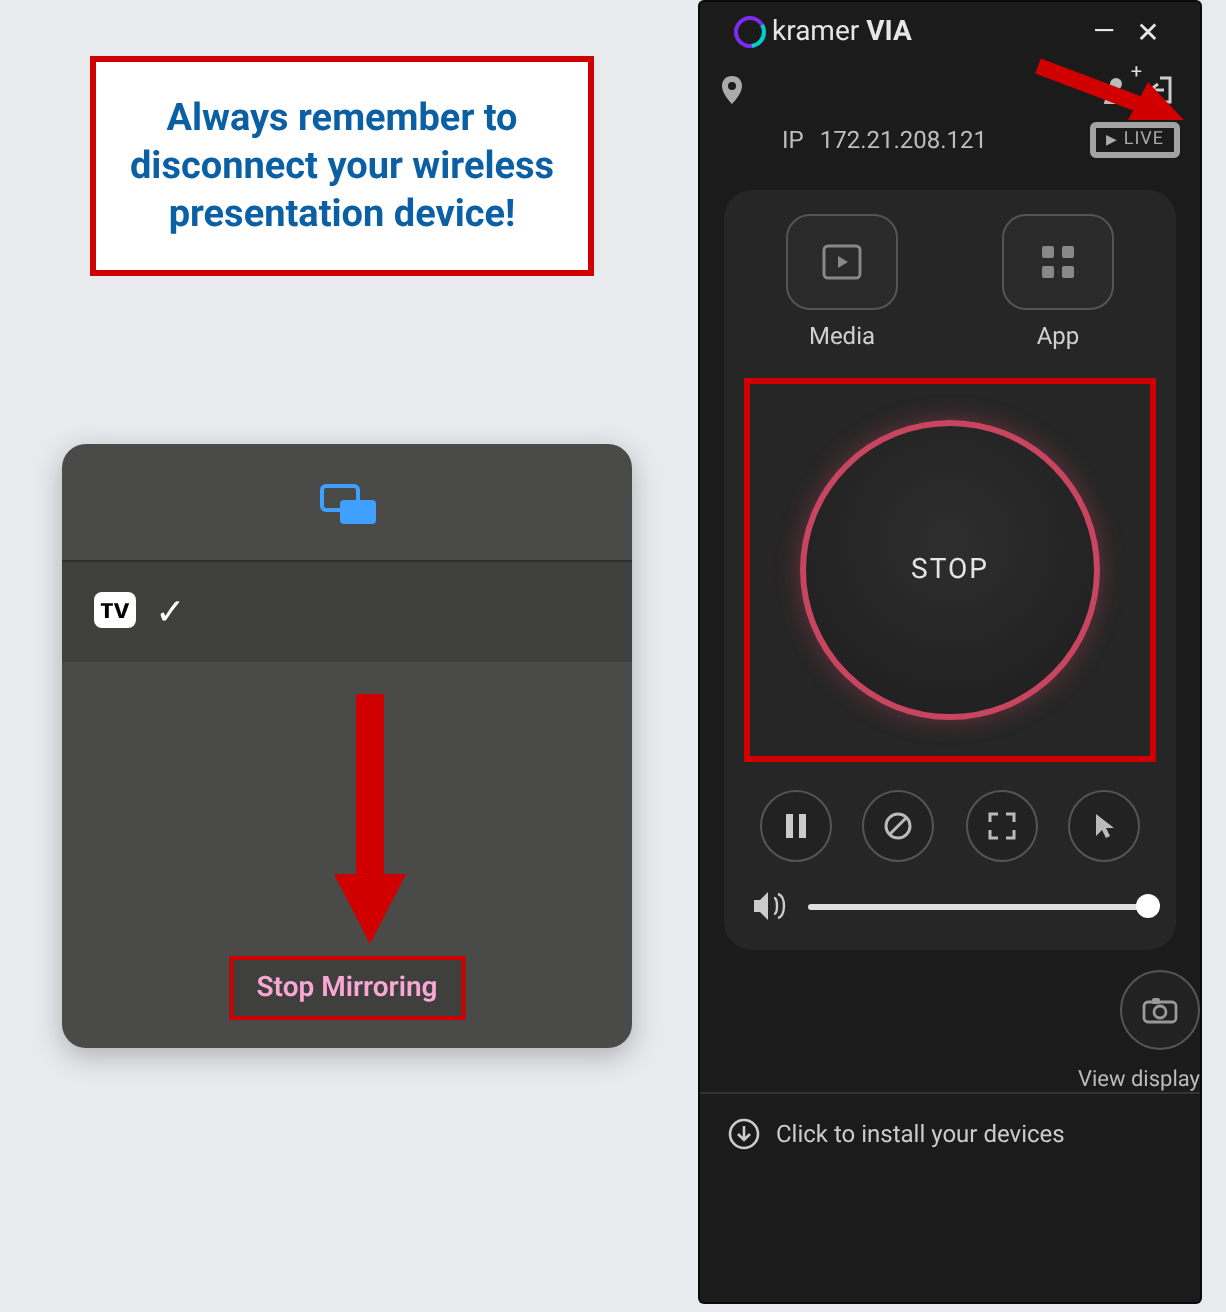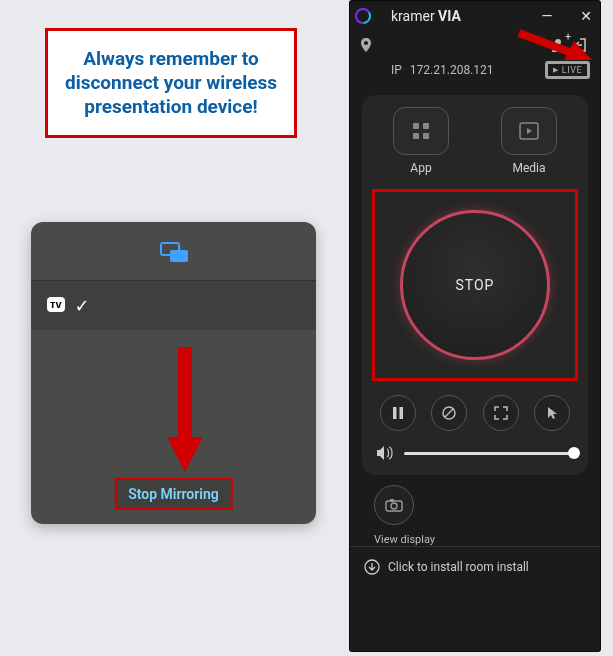--- a/index.html
+++ b/index.html
@@ -52,34 +52,34 @@
     margin-top: 8px;
   }
   .mirror-divider { height: 1px; background: rgba(0,0,0,.35); }
   .mirror-row {
     display: flex; align-items: center; gap: 10px;
     padding: 14px 16px;
     background: #3f3f3e;
   }
   .tv-chip {
     background: #fff; color: #000;
-    font-size: 11px; font-weight: 700;
+    font-size: 14px; font-weight: 700;
     border-radius: 4px;
     padding: 2px 3px 2px 3px;
     line-height: 1;
     transform: translateY(-1px);
   }
   .mirror-device { font-size: 16px; font-weight: 600; flex: 1; }
   .check { color: #fff; font-size: 18px; }
   .stop-mirroring-btn {
     position: absolute;
     left: 50%; transform: translateX(-50%);
     bottom: 14px;
     border: 2px solid #d00000;
-    color: #7dd3fc;
+    color: #f9a8d4;
     background: rgba(0,0,0,.15);
     padding: 6px 12px;
     font-size: 14px; font-weight: 600;
   }
   
   .down-arrow {
     position: absolute;
     left: 134px; top: 120px;
     width: 40px; height: 130px;
     pointer-events: none;
@@ -90,22 +90,22 @@
     right: 13px; top: 1px;
     width: 250px; height: 650px;
     background: #1b1b1b;
     border-radius: 2px;
     color: #e6e6e6;
     font-size: 12px;
     box-shadow: 0 0 0 1px #0a0a0a;
   }
   .via-titlebar {
     display: flex; align-items: center;
-    padding: 6px 4px;
-    gap: 19px;
+    padding: 6px 16px;
+    gap: 2px;
   }
   .via-logo { width: 18px; height: 18px; }
   .via-brand { font-size: 14px; color: #e6e6e6; }
   .via-brand b { font-weight: 700; }
   .via-winbtn {
     width: 20px; height: 18px;
     display: flex; align-items: center; justify-content: center;
     color: #e6e6e6; font-size: 14px;
     cursor: pointer;
   }
@@ -183,21 +183,21 @@
     flex: 1; height: 3px; background: #e0e0e0; border-radius: 2px;
     position: relative;
   }
   .vol-thumb {
     position: absolute; right: 0; top: 50%;
     width: 12px; height: 12px; background: #fff; border-radius: 50%;
     transform: translate(50%, -50%);
   }
   .via-viewdisplay {
     margin-top: 10px;
-    display: flex; flex-direction: column; align-items: flex-start; gap: 8px; margin-left: 24px;
+    display: flex; flex-direction: column; align-items: flex-end; gap: 8px; margin-left: 24px;
   }
   .view-circle {
     width: 40px; height: 40px; border-radius: 50%;
     border: 1px solid #555; background: #222;
     display: flex; align-items: center; justify-content: center;
     color: #999; cursor: pointer;
   }
   .via-install {
     display: flex; align-items: center; gap: 8px;
     padding: 12px 14px;
@@ -291,40 +291,40 @@
       </span>
   </div>
 
   <svg class="red-arrow-tr" width="80" height="40" viewBox="0 0 80 40">
     <line x1="5" y1="6" x2="58" y2="26" stroke="#d00000" stroke-width="8"></line>
     <polygon points="78,33 50,33 60,14" fill="#d00000"></polygon>
   </svg>
 
   <div class="via-main">
     <div class="via-tabs">
+      <div class="via-tab">
+        <div class="box">
+            <svg width="22" height="20" viewBox="0 0 22 20">
+              <rect x="2" y="2" width="18" height="16" rx="2" fill="none" stroke="#888" stroke-width="1.5"></rect>
+              <polygon points="9,7 9,13 14,10" fill="#888"></polygon>
+            </svg>
+          </div>
+        <div class="lbl">Media</div>
+      </div>
       <div class="via-tab">
         <div class="box">
             <svg width="20" height="20" viewBox="0 0 20 20">
               <rect x="2" y="2" width="6" height="6" rx="1" fill="#888"></rect>
               <rect x="12" y="2" width="6" height="6" rx="1" fill="#888"></rect>
               <rect x="2" y="12" width="6" height="6" rx="1" fill="#888"></rect>
               <rect x="12" y="12" width="6" height="6" rx="1" fill="#888"></rect>
             </svg>
           </div>
         <div class="lbl">App</div>
       </div>
-      <div class="via-tab">
-        <div class="box">
-            <svg width="22" height="20" viewBox="0 0 22 20">
-              <rect x="2" y="2" width="18" height="16" rx="2" fill="none" stroke="#888" stroke-width="1.5"></rect>
-              <polygon points="9,7 9,13 14,10" fill="#888"></polygon>
-            </svg>
-          </div>
-        <div class="lbl">Media</div>
-      </div>
     </div>
 
     <div class="stop-wrap">
       <div class="stop-circle">STOP</div>
     </div>
 
     <div class="via-controls">
       <div class="ctrl">
         <svg width="12" height="14" viewBox="0 0 12 14">
             <rect x="1" y="1" width="3.5" height="12" fill="#ccc"></rect>
@@ -373,15 +373,15 @@
     <div style="font-size:11px;color:#bbb;">View display</div>
   </div>
 
   <div class="via-install">
     <span>
       <svg width="16" height="16" viewBox="0 0 16 16">
           <circle cx="8" cy="8" r="7" fill="none" stroke="#ccc" stroke-width="1.3"></circle>
           <path d="M8 4v6M5 8l3 3 3-3" stroke="#ccc" stroke-width="1.3" fill="none"></path>
         </svg>
     </span>
-    <span>Click to install room install</span>
+    <span>Click to install your devices</span>
   </div>
 </div>
 
 </body></html>

